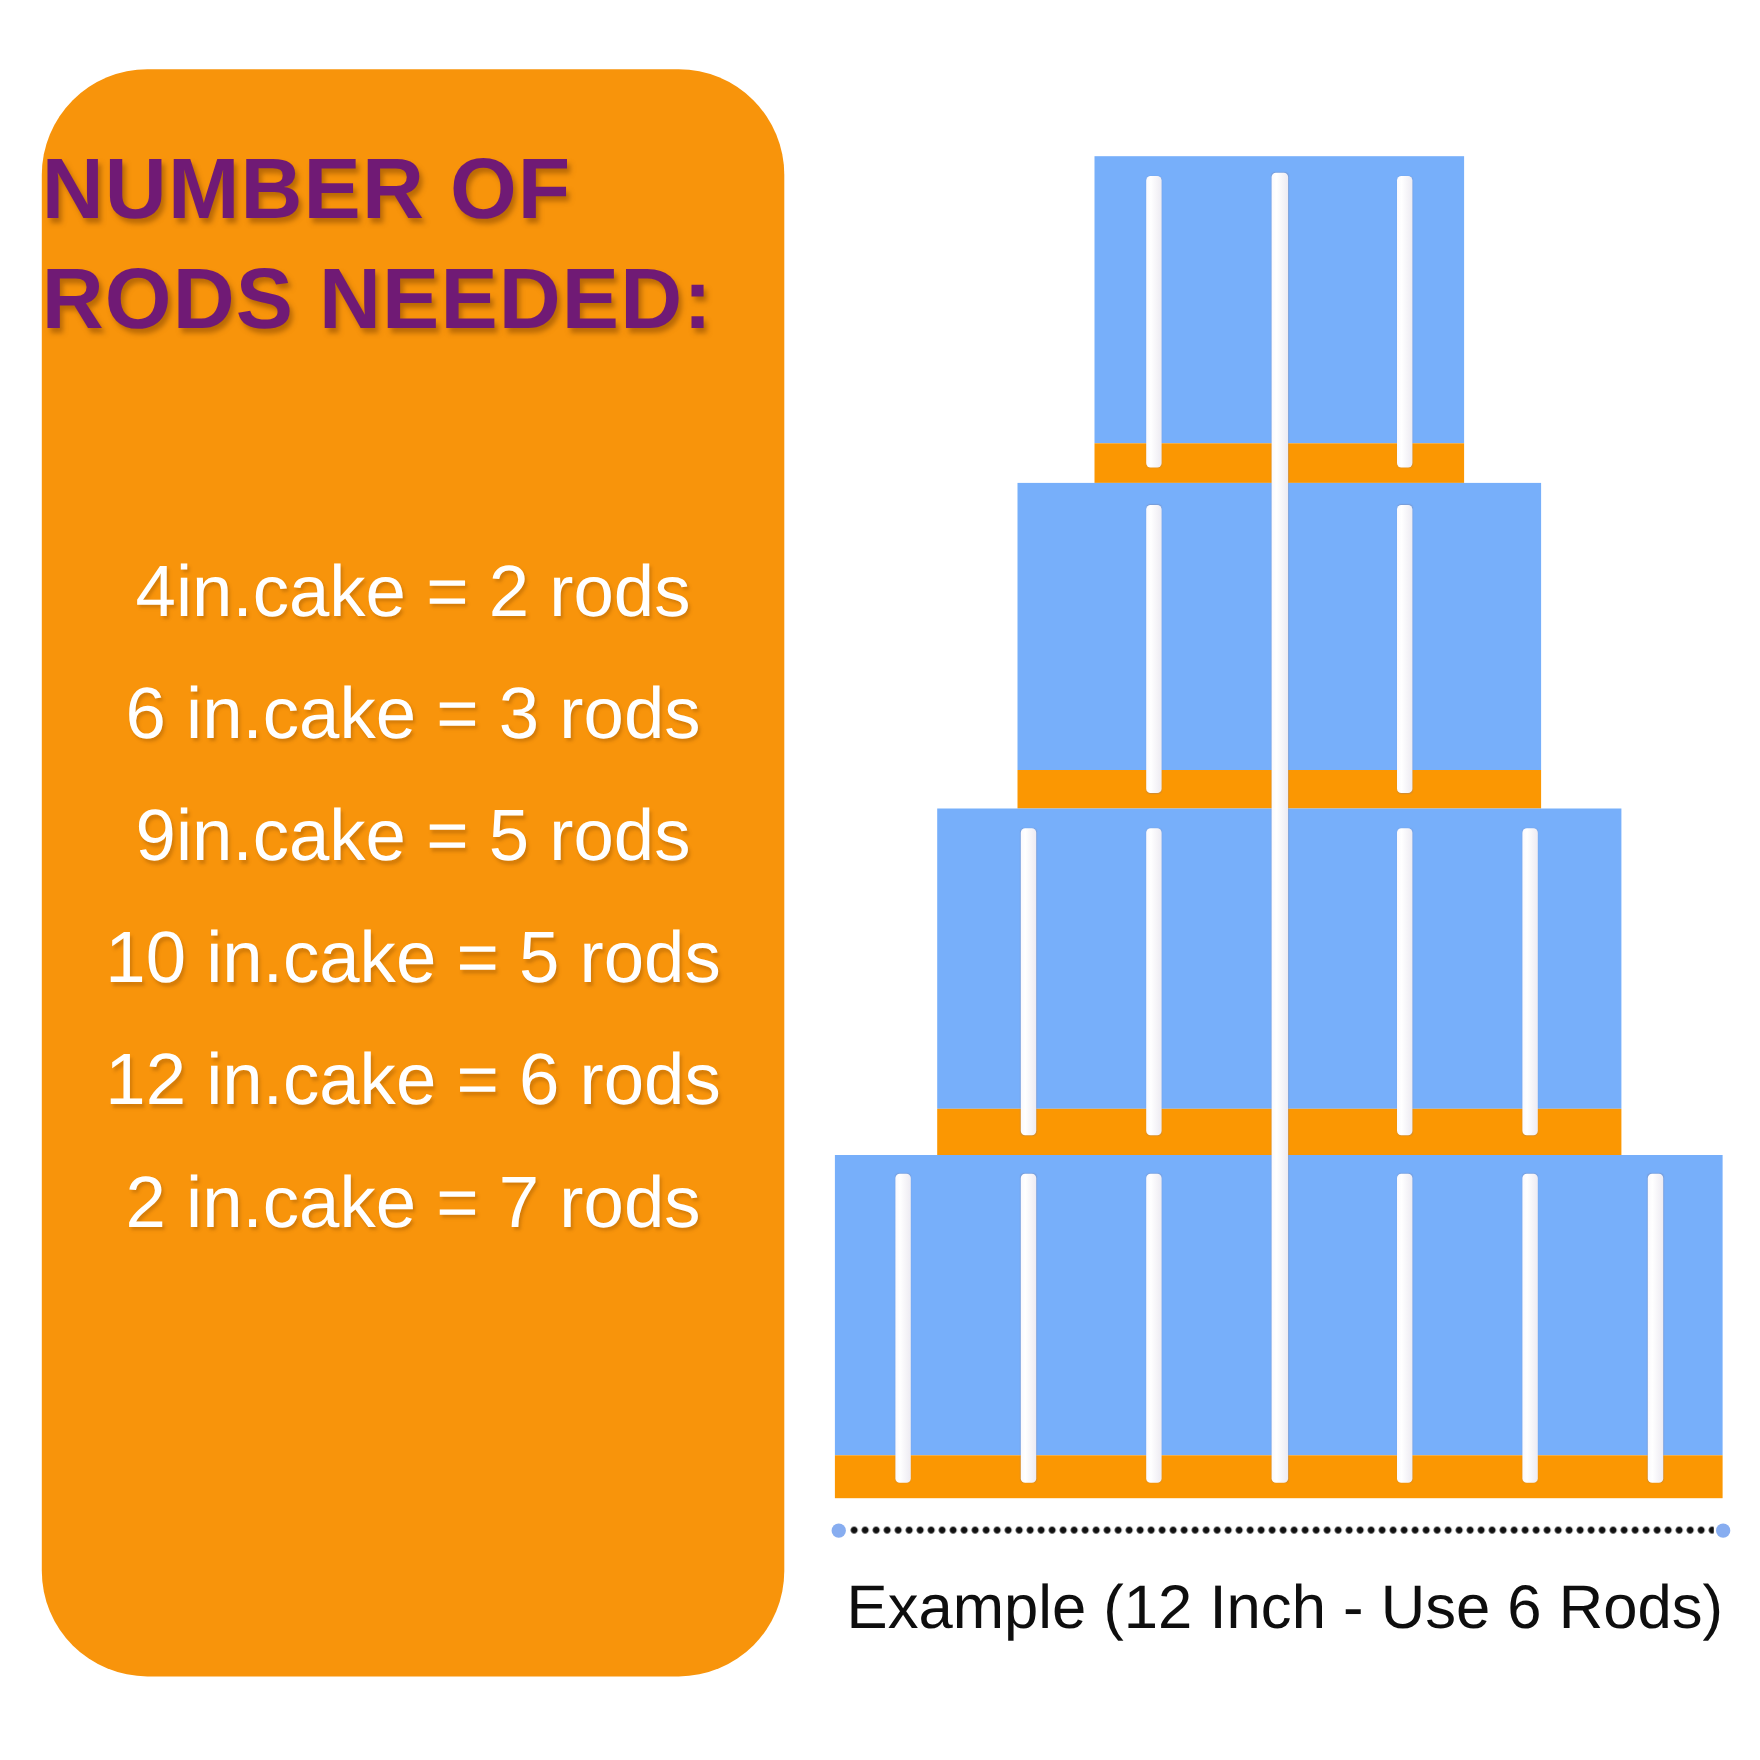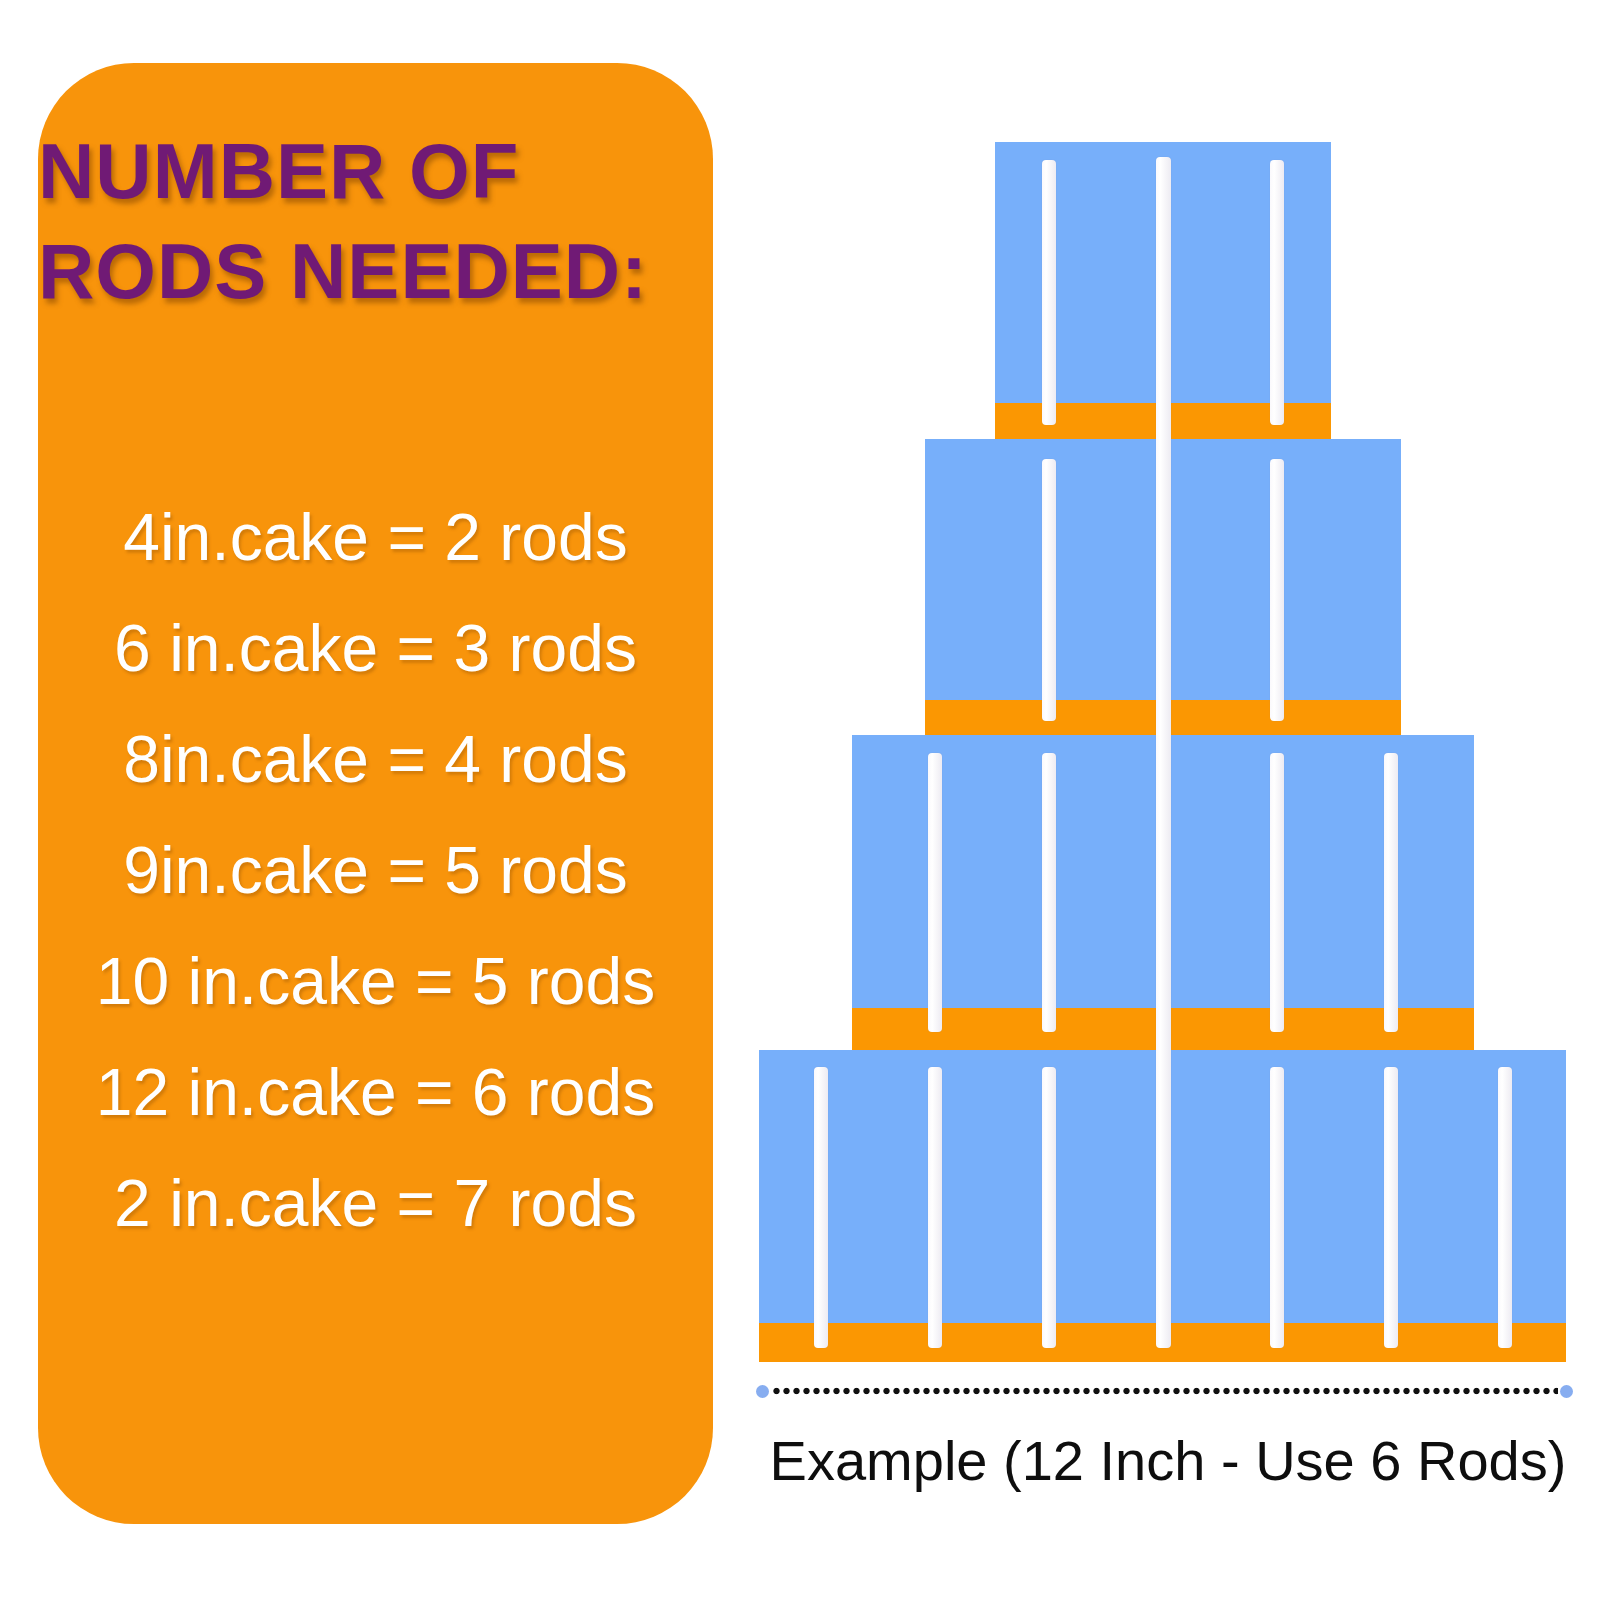--- a/index.html
+++ b/index.html
@@ -68,21 +68,20 @@
 <body>
 
 <div class="panel">
   <div class="panel-title">
     <div>NUMBER OF</div>
     <div>RODS NEEDED:</div>
   </div>
   <ul class="panel-list" id="rod-list">
       <li class="item">4in.cake = 2 rods</li>
       <li class="item">6 in.cake = 3 rods</li>
-      <li class="item">8in.cake = 4 rods</li>
       <li class="item">9in.cake = 5 rods</li>
       <li class="item">10 in.cake = 5 rods</li>
       <li class="item">12 in.cake = 6 rods</li>
       <li class="item">2 in.cake = 7 rods</li>
     </ul>
 </div>
 
 <div class="cake" id="cake">
 
   <div class="dotted-line"></div>

